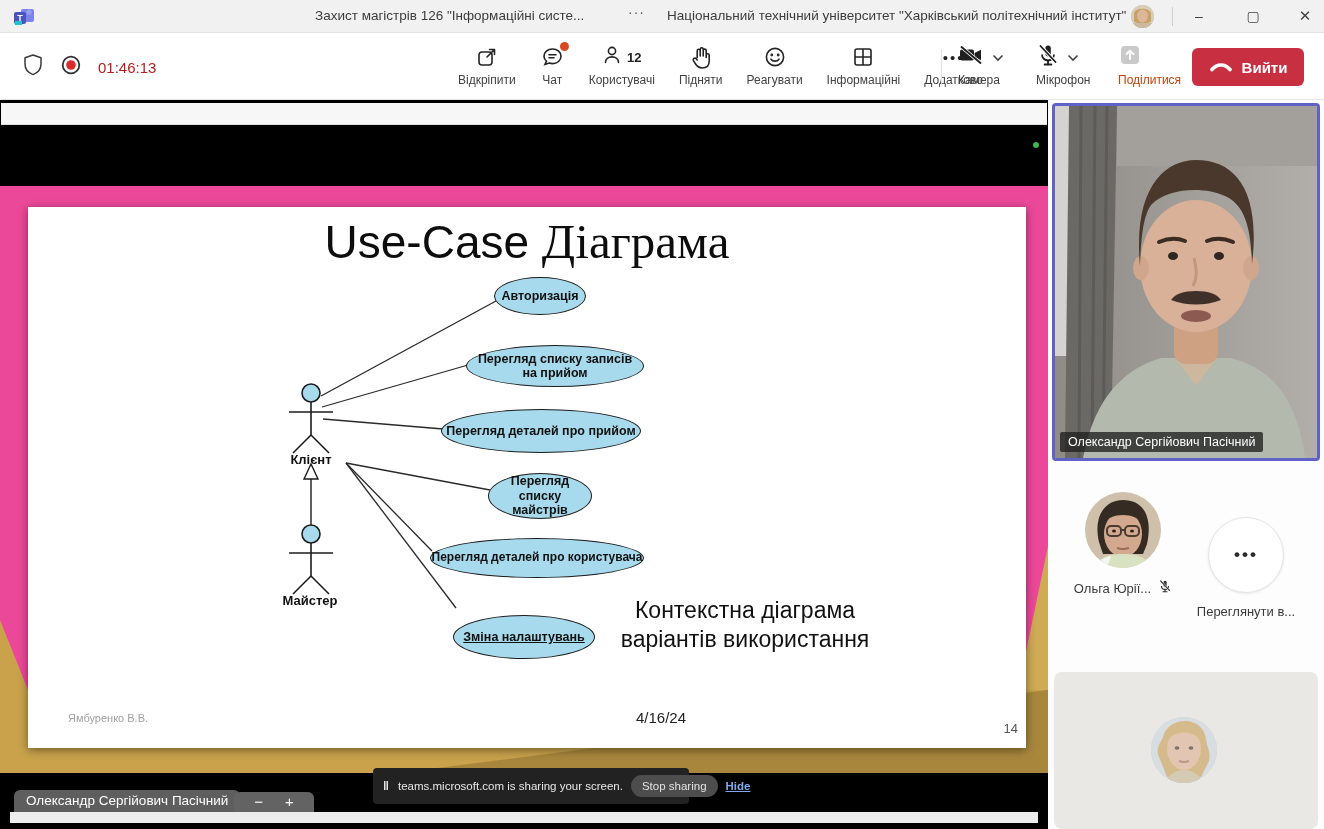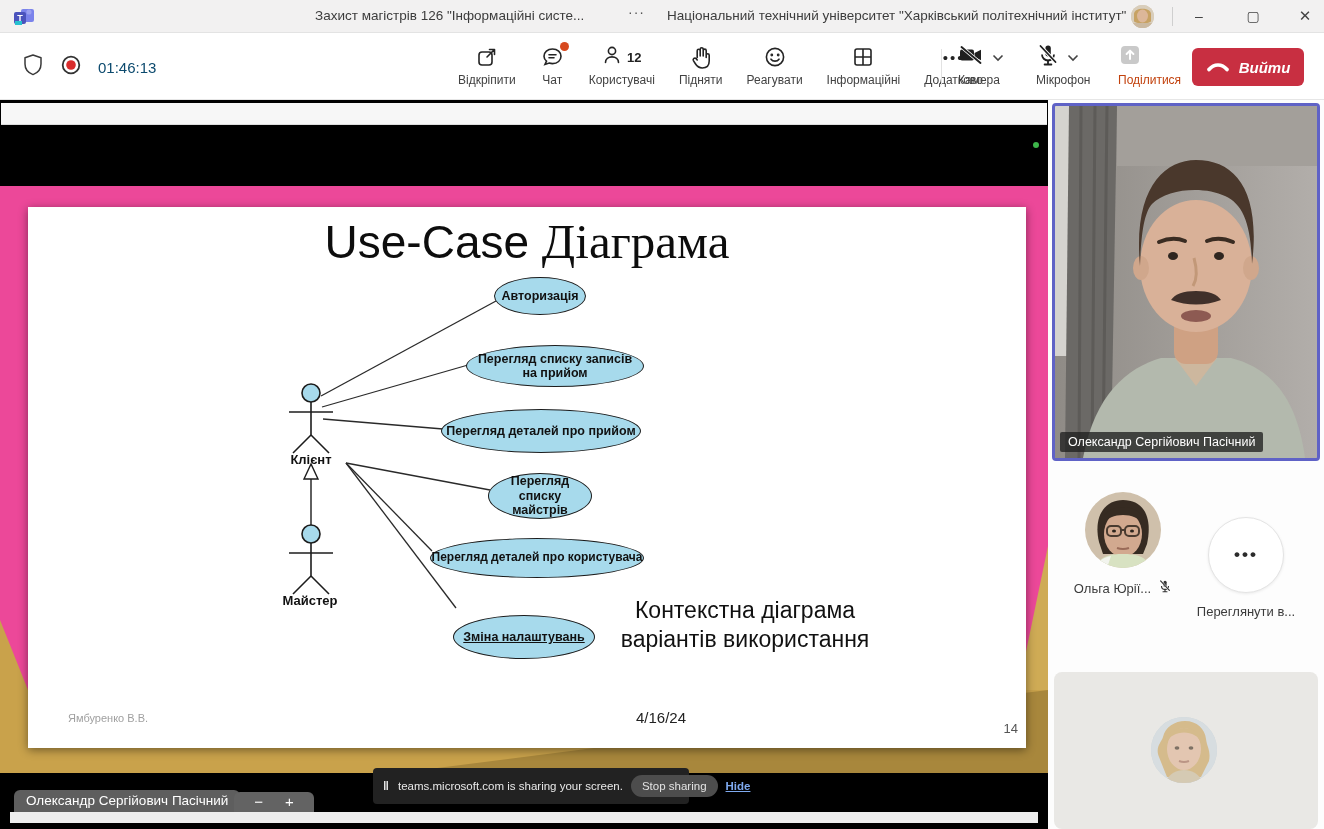--- a/index.html
+++ b/index.html
@@ -14,34 +14,34 @@
   .tb-dots { left:628px; top:4px; font-size:14px; color:#555; letter-spacing:1px; cursor:default; }
   .tb-t2 { left:667px; }
   .tb-avatar { position:absolute; left:1131px; top:5px; width:23px; height:23px; border-radius:50%; overflow:hidden; background:#d9c9ae; }
   .tb-sep { position:absolute; left:1172px; top:7px; width:1px; height:19px; background:#cfcfcf; }
   .win-btn { position:absolute; top:0; width:42px; height:32px; display:flex; align-items:center; justify-content:center; font-size:14px; color:#444; }
   .win-min { left:1178px; } .win-max { left:1232px; } .win-close { left:1284px; font-size:15px; }
 
   
   .toolbar { position:absolute; left:0; top:33px; width:1324px; height:67px; background:#fff; border-bottom:1px solid #e6e6e6; }
   .meet-status { position:absolute; left:22px; top:20px; display:flex; align-items:center; gap:16px; }
-  .timer { font-size:15px; color:#0c4a6e; }
+  .timer { font-size:15px; color:#b91c1c; }
   .tb-center { position:absolute; left:446px; top:10px; display:flex; }
   .tbtn { display:flex; flex-direction:column; align-items:center; padding:0 12px; cursor:pointer; }
   .tbtn .ic { height:28px; display:flex; align-items:center; position:relative; }
   .tbtn .lb { font-size:12px; color:#424242; margin-top:2px; white-space:nowrap; }
   .chat-badge { position:absolute; right:-4px; top:-1px; width:9px; height:9px; border-radius:50%; background:#d7491f; }
   .ucount { font-size:13px; font-weight:bold; color:#222; margin-left:3px; }
   .tb-sep2 { position:absolute; left:941px; top:16px; width:1px; height:36px; background:#e2e2e2; }
   .devbtn { position:absolute; top:10px; display:flex; flex-direction:column; cursor:pointer; }
   .devrow { height:28px; display:flex; align-items:center; gap:7px; }
   .dev-cam { left:958px; } .dev-mic { left:1036px; } .dev-share { left:1118px; }
   .dev-lb { font-size:12px; color:#424242; margin-top:2px; white-space:nowrap; }
   .dev-share .dev-lb { color:#c2410c; }
-  .leave-btn { position:absolute; left:1192px; top:15px; width:112px; height:38px; background:#c82f41; border-radius:6px; display:flex; align-items:center; justify-content:center; gap:9px; cursor:pointer;font-style:italic; }
+  .leave-btn { position:absolute; left:1192px; top:15px; width:112px; height:38px; background:#c82f41; border-radius:6px; display:flex; align-items:center; justify-content:center; gap:9px; cursor:pointer; }
   .leave-lb { color:#fff; font-size:15px; font-weight:bold; }
 
   
   .stage { position:absolute; left:0; top:100px; width:1048px; height:729px; background:#000; overflow:hidden; }
   .browser-top { position:absolute; left:1px; top:3px; width:1046px; height:22px; background:#f7f7f7; border-bottom:1px solid #dcdcdc; }
   .greendot { position:absolute; left:1033px; top:42px; width:6px; height:6px; border-radius:50%; background:#3db54a; }
   .present { position:absolute; left:0; top:86px; width:1048px; height:587px; background:#ec4899; }
   .gold-strip { position:absolute; left:0; top:504px; width:1048px; height:83px; background:#c9a24b; }
   .gold-dark { position:absolute; left:0; top:0; width:100%; height:100%; background:#a8873c; clip-path:polygon(38% 100%,100% 0,100% 100%); }
   .gold-left { position:absolute; left:0; top:434px; width:28px; height:70px; background:#c9a24b; clip-path:polygon(0 0,100% 100%,0 100%); }

